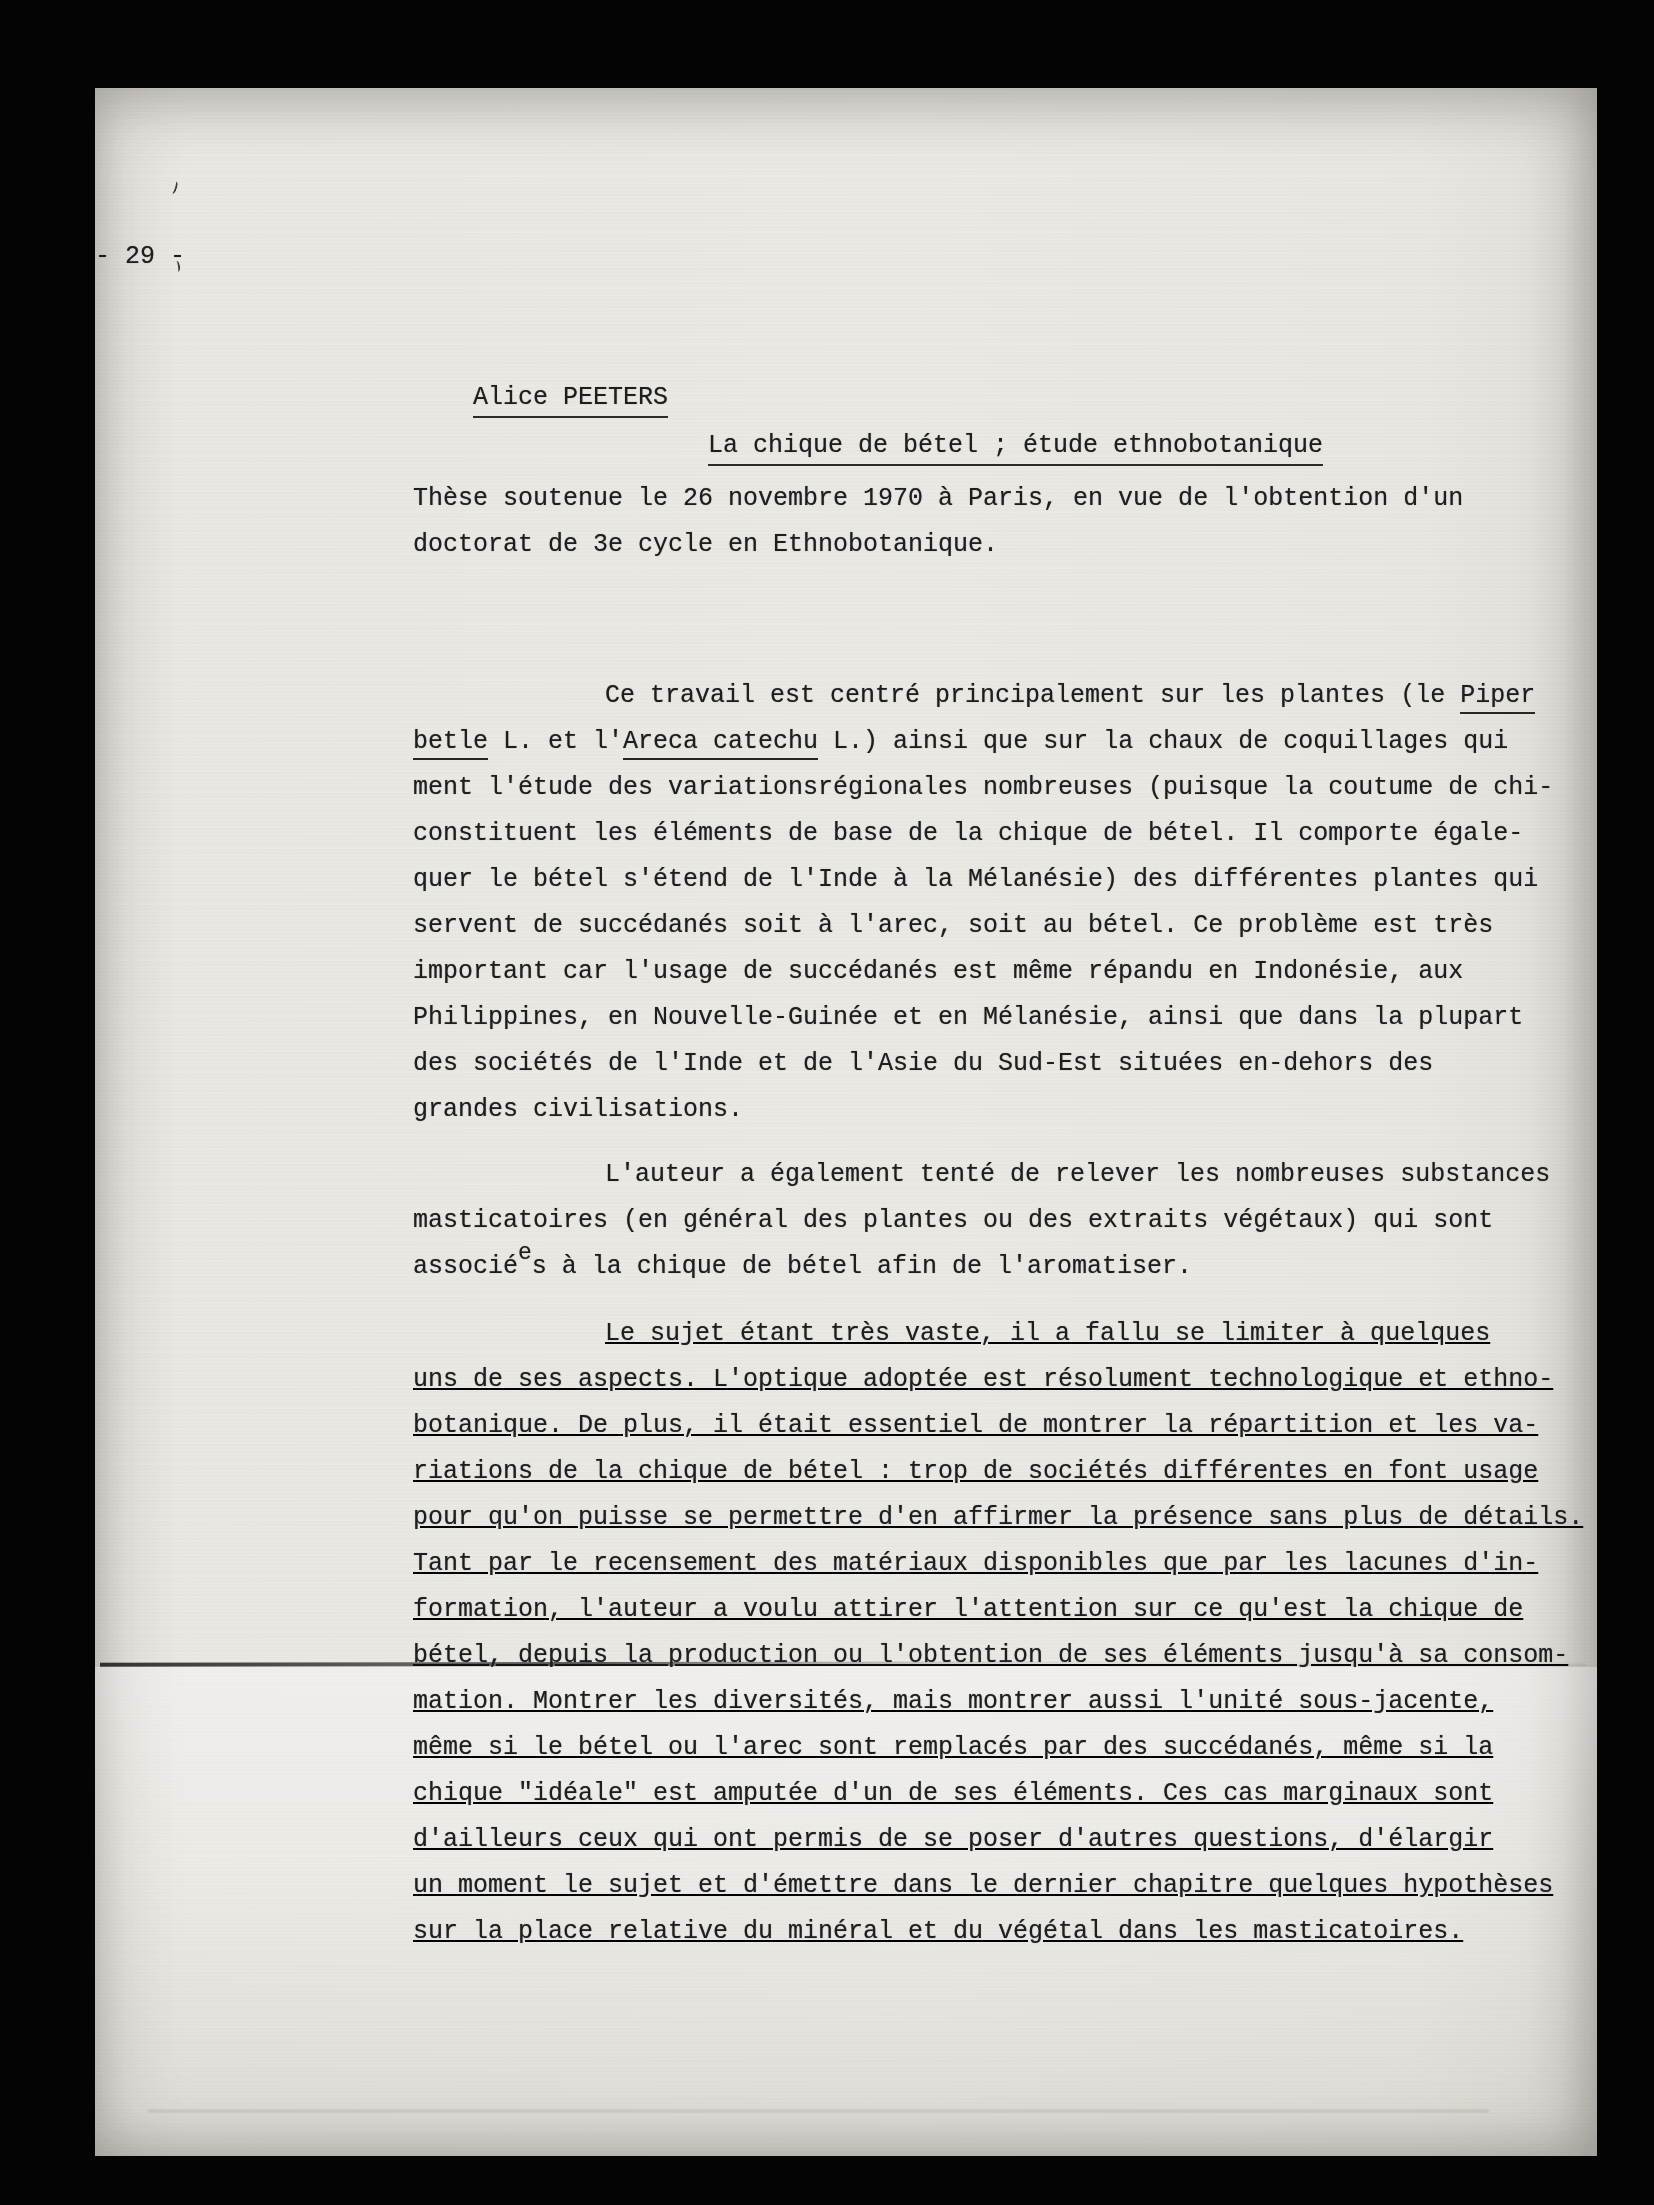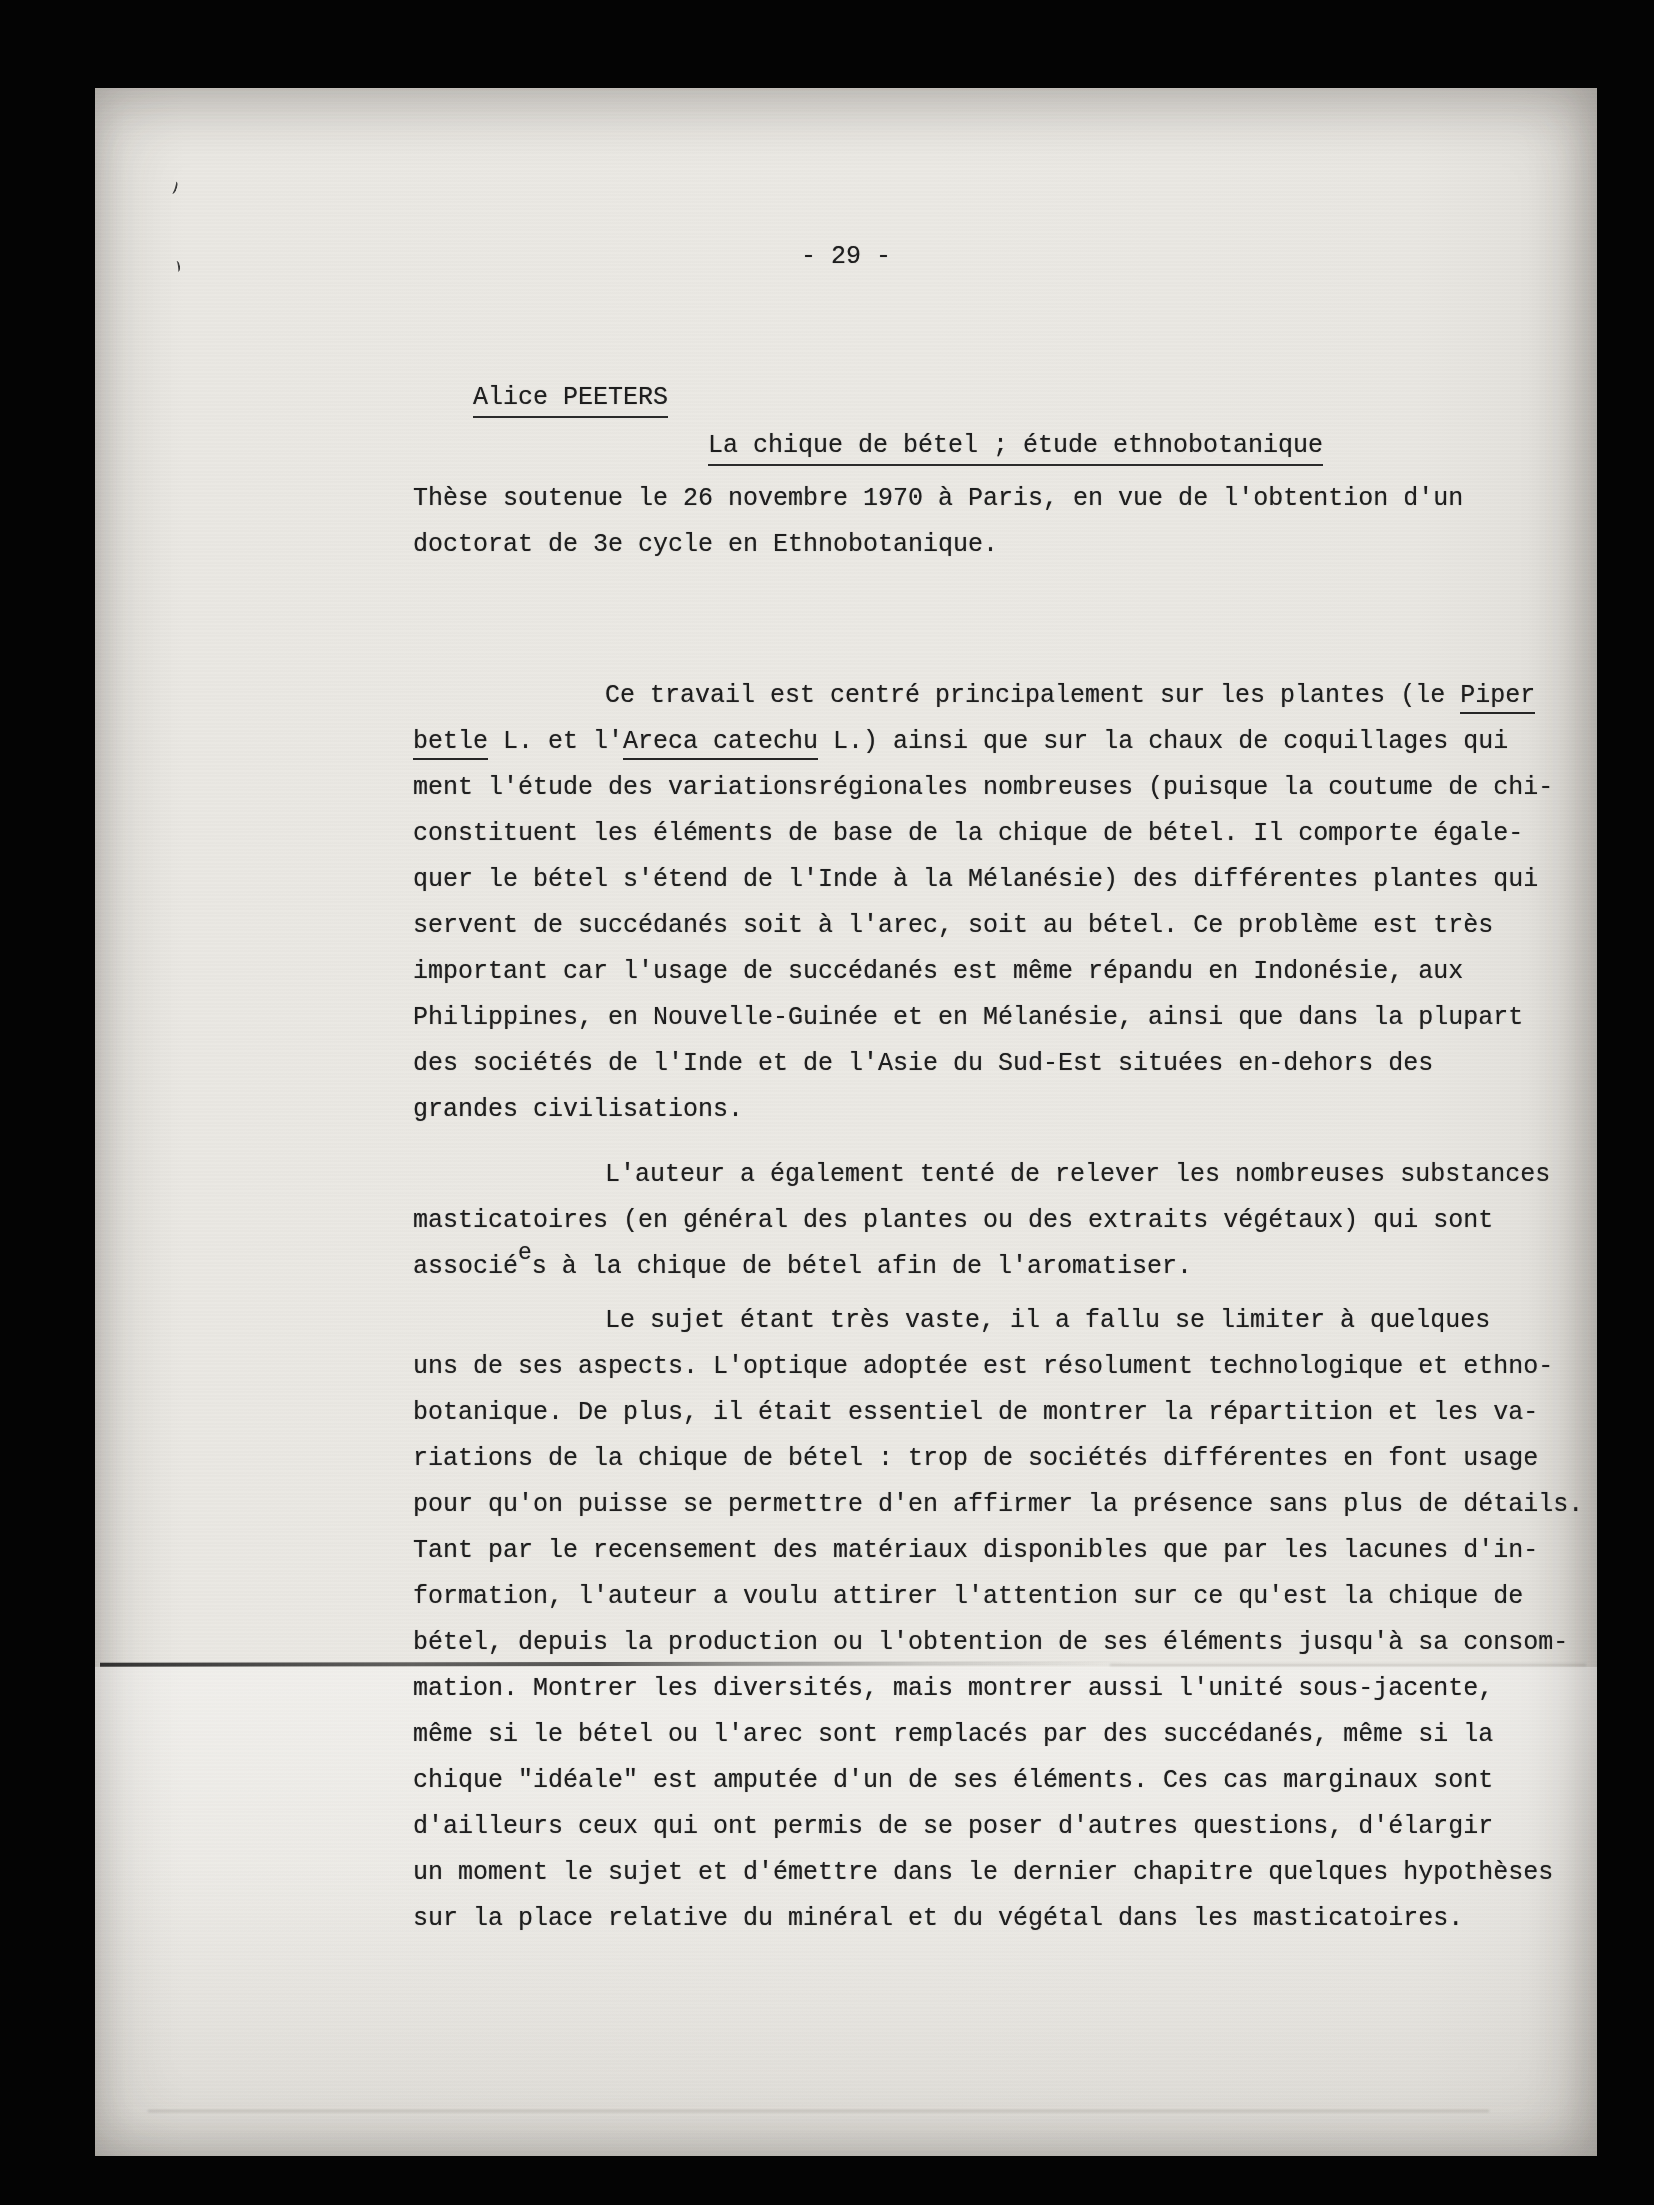--- a/index.html
+++ b/index.html
@@ -23,28 +23,28 @@
   }
   .txt {
     color:#1e1e1e;
     font-size:25px;
     letter-spacing:0px;
     white-space:pre;
     text-shadow:0 0 0.9px rgba(25,25,25,0.55);
   }
   .line { height:46px; line-height:46px; white-space:pre; }
   .indent { padding-left:192px; }
-  .page-number { position:absolute; top:154px; left:0; width:100%; text-align:center; }
+  .page-number { position:absolute; top:154px; left:0; width:100%; }
   .author { position:absolute; top:266px; left:318px; }
   .doc-title { position:absolute; top:314px; left:553px; }
   .rule { border-bottom:2.6px solid #2b2b2b; padding-bottom:4px; }
   .thesis-info { position:absolute; top:388px; left:318px; }
   .bodytext { position:absolute; top:585px; left:318px; width:1235px; }
   .para2 { margin-top:19px; }
-  .para3 { margin-top:8px; }
+  .para3 { margin-top:21px;text-decoration:underline; }
   .species { border-bottom:2.2px solid #262626; padding-bottom:1.8px;text-align:center; }
   .sup { display:inline-block; transform:translateY(-14px); font-size:23px; }
   .pen-mark {
     position:absolute; width:6.2px; height:13.2px;
     border-right:2.2px solid #3a3a3a; border-radius:50%;
   }
   .mark-a { left:76px; top:93px; transform:rotate(18deg); }
   .mark-b { left:79px; top:173px; transform:rotate(-8deg); height:10.6px; }
   .lower {
     position:absolute; left:0; top:1579px; width:100%; height:489px;

